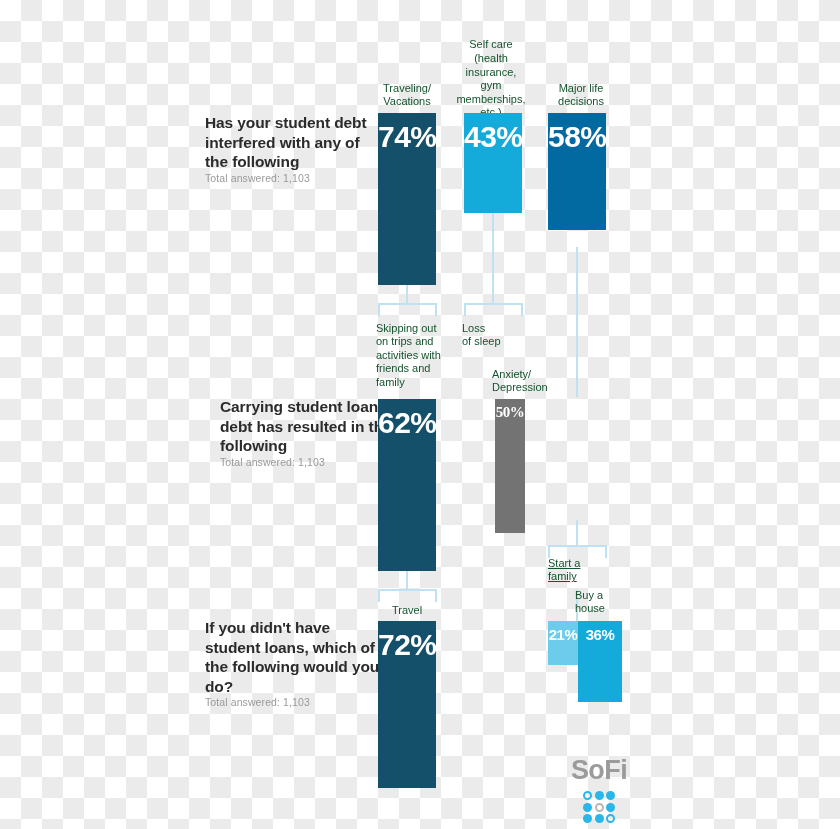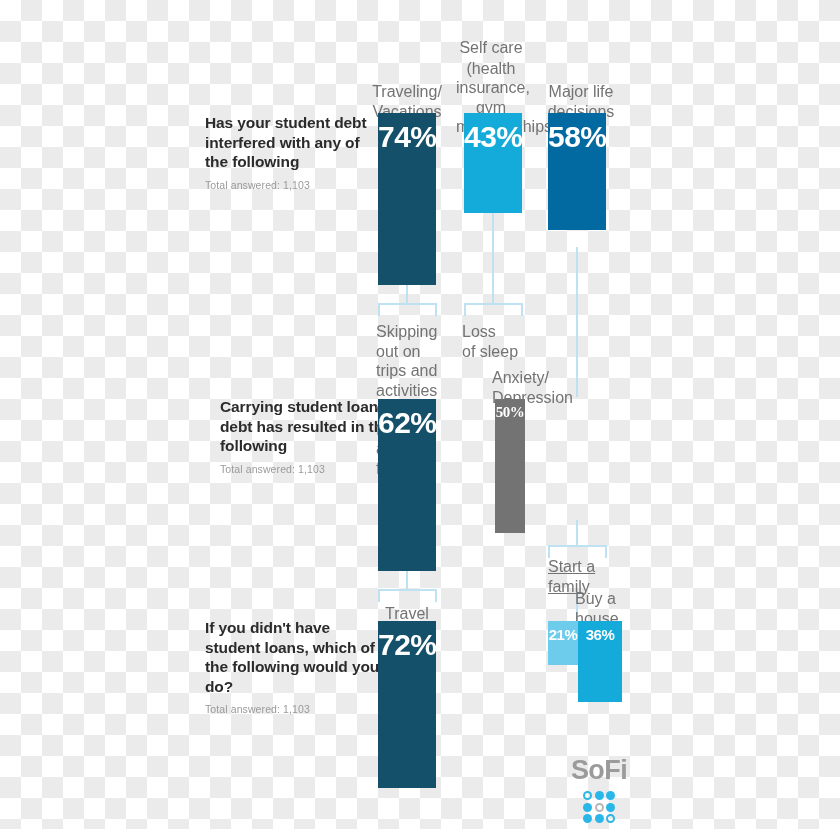--- a/index.html
+++ b/index.html
@@ -28,21 +28,20 @@
   
   .qblock { position: absolute; width: 180px; }
   .qtitle {
     font-size: 15.5px;
     font-weight: bold;
     line-height: 1.26;
     color: #2b2b2b;
     letter-spacing: -0.1px;
   }
   .qsub {
-    margin-top: 7px;
     font-size: 10.5px;
     color: #9a9a9a;
     letter-spacing: 0.1px;
   }
 
   
   .bar {
     position: absolute;
     box-sizing: border-box;
   }
@@ -53,23 +52,23 @@
     font-weight: bold;
     text-align: center;
     letter-spacing: -0.5px;
   }
   .bar.big .val { top: 7px; font-size: 30px; }
   .bar.small .val { top: 5px; font-size: 15px; }
 
   
   .catlabel {
     position: absolute;
-    font-size: 16px;
+    font-size: 11px;
     line-height: 1.22;
-    color: #737373;
+    color: #14532d;
     text-align: center;
   }
   .catlabel.left  { text-align: left; }
 
   
   .ln { position: absolute; background: #bfe2f2; }
   .ln.v { width: 1.5px; }
   .ln.h { height: 1.5px; }
 
   

